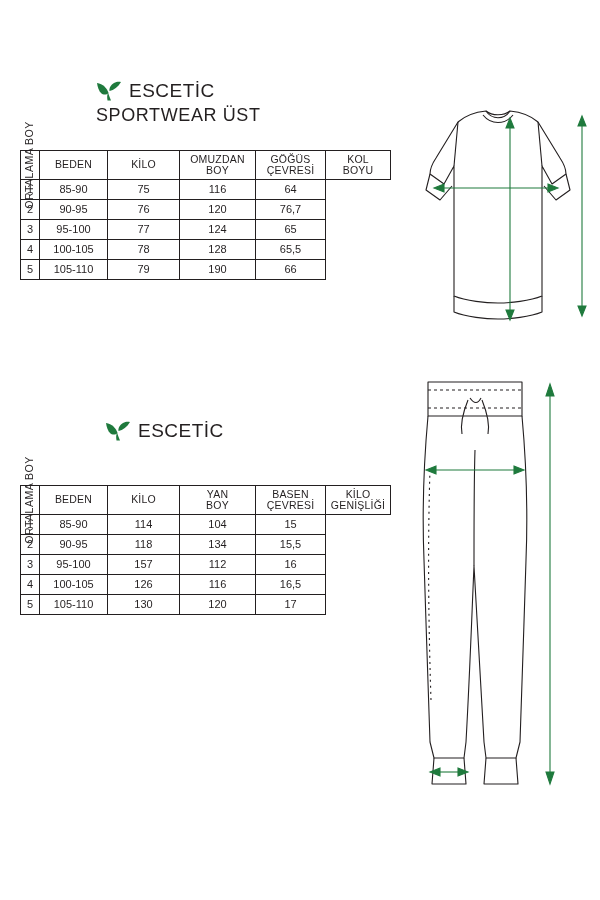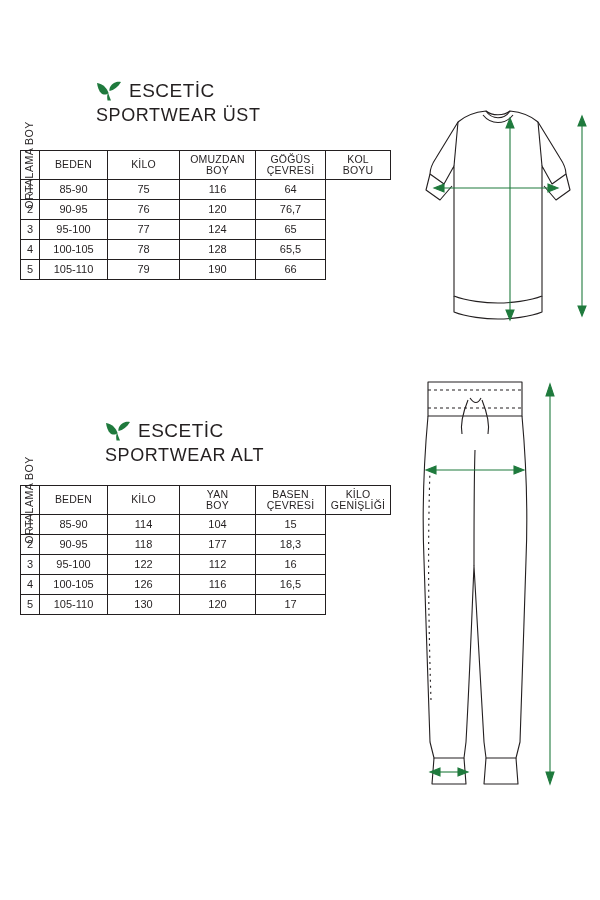--- a/index.html
+++ b/index.html
@@ -237,21 +237,20 @@
 
   <div class="brand" style="left:105px; top:60px;">
     <div class="brand-row">
       <svg class="brand-mark" viewBox="0 0 52 44">
         <path d="M2 6 C14 8 22 16 25 26 C21 30 14 30 10 26 C6 22 3 14 2 6 Z" fill="#1f7a3d"></path>
         <path d="M50 4 C44 14 36 20 27 22 C26 16 30 9 36 6 C41 3 46 3 50 4 Z" fill="#1f7a3d"></path>
         <path d="M24 25 C26 31 28 36 30 41 C27 41 25 41 23 41 C22 35 22 30 24 25 Z" fill="#1f7a3d"></path>
       </svg>
       <span class="brand-name">ESCETİC</span>
     </div>
-    <div class="brand-sub">SPORTWEAR ALT</div>
   </div>
 
   <table class="size-table" style="left:20px; top:125px; width:370px;">
     <colgroup>
       <col style="width:19px">
       <col style="width:68px">
       <col style="width:72px">
       <col style="width:76px">
       <col style="width:70px">
       <col style="width:65px">
@@ -288,27 +287,27 @@
         <td>1</td>
         <td>85-90</td>
         <td>114</td>
         <td>104</td>
         <td>15</td>
       </tr>
       <tr>
         <td>2</td>
         <td>90-95</td>
         <td>118</td>
-        <td>177</td>
-        <td>18,3</td>
+        <td>134</td>
+        <td>15,5</td>
       </tr>
       <tr>
         <td>3</td>
         <td>95-100</td>
-        <td>122</td>
+        <td>157</td>
         <td>112</td>
         <td>16</td>
       </tr>
       <tr>
         <td>4</td>
         <td>100-105</td>
         <td>126</td>
         <td>116</td>
         <td>16,5</td>
       </tr>

